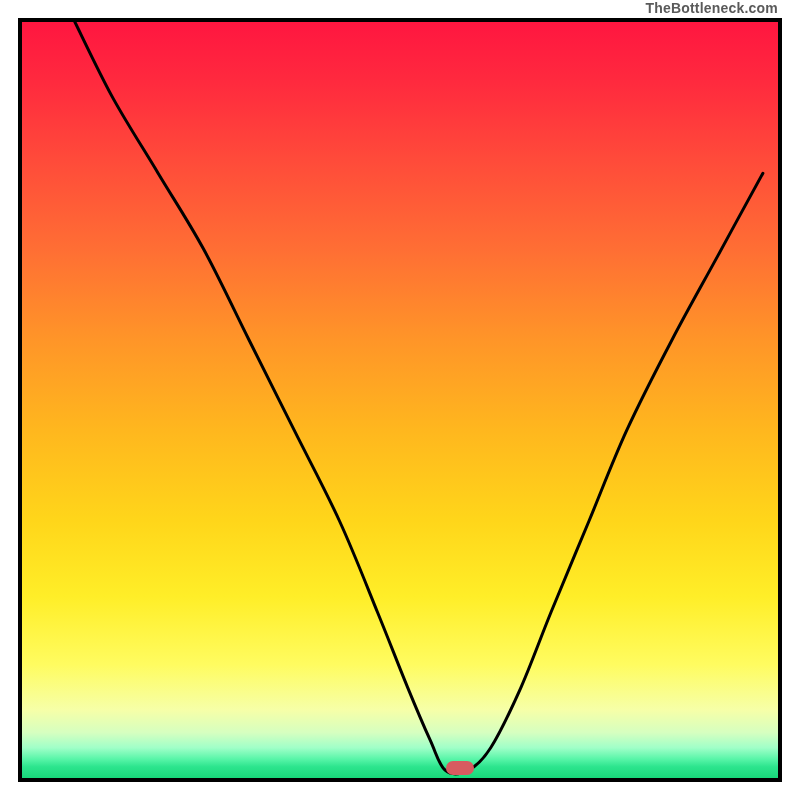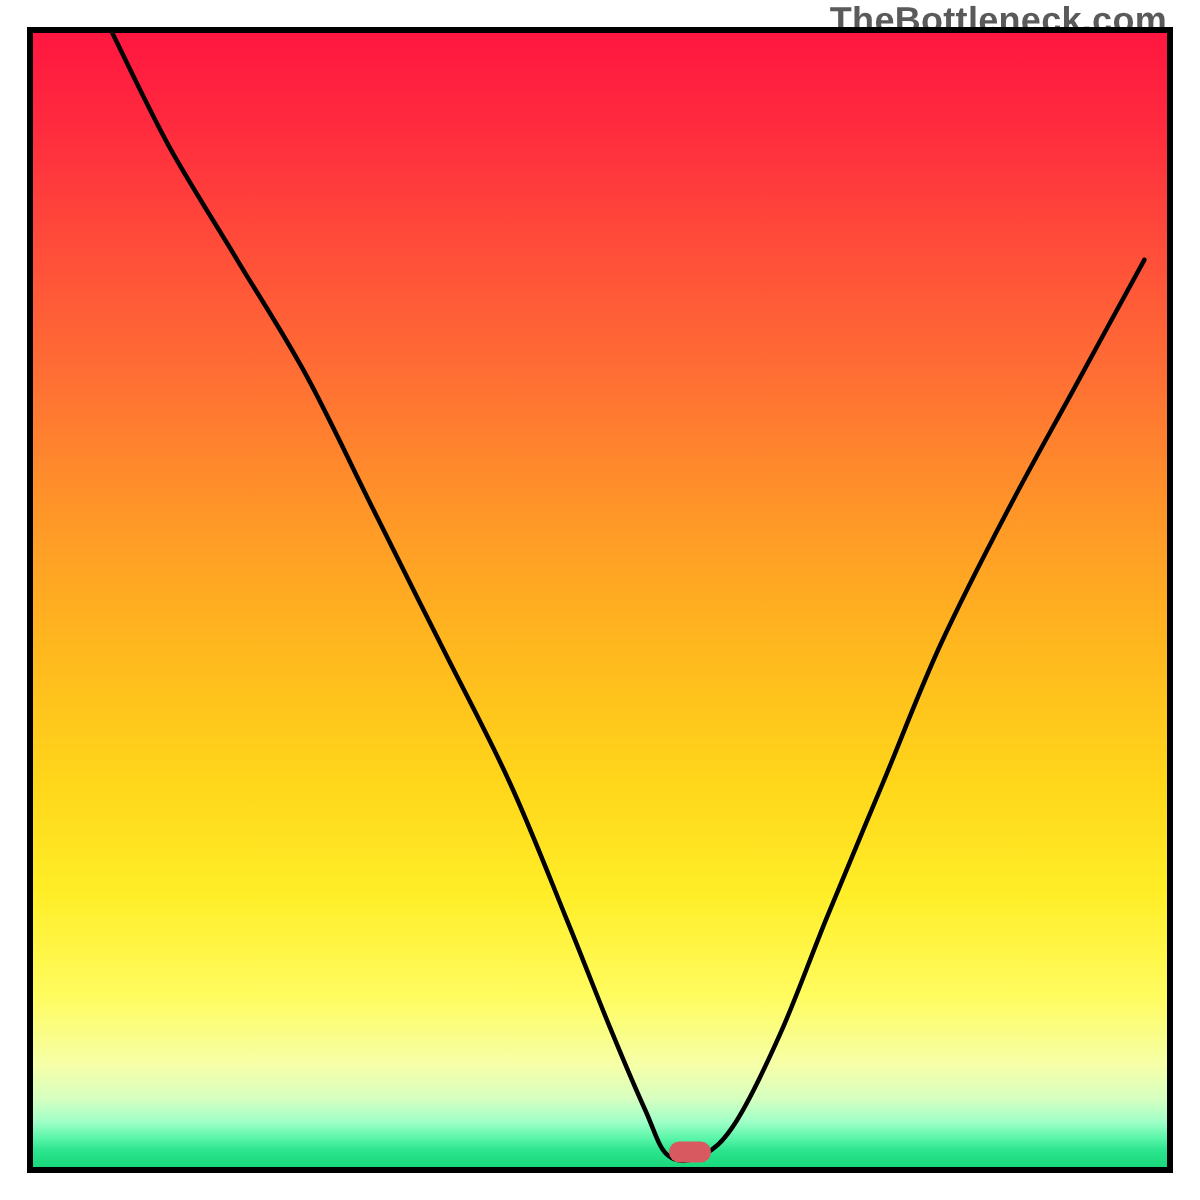--- a/index.html
+++ b/index.html
@@ -52,21 +52,21 @@
     position: absolute;
     width: 28px;
     height: 14px;
     border-radius: 7px;
     background: #d85a60;
   }
   .watermark {
     position: absolute;
     top: 0px;
     right: 22px;
-    font-size: 24px;
+    font-size: 14px;
     font-weight: bold;
     color: #5a5a5a;
     letter-spacing: 0.2px;
   }
 </style>
 </head>
 <body>
 
 <div class="watermark">TheBottleneck.com</div>
 

